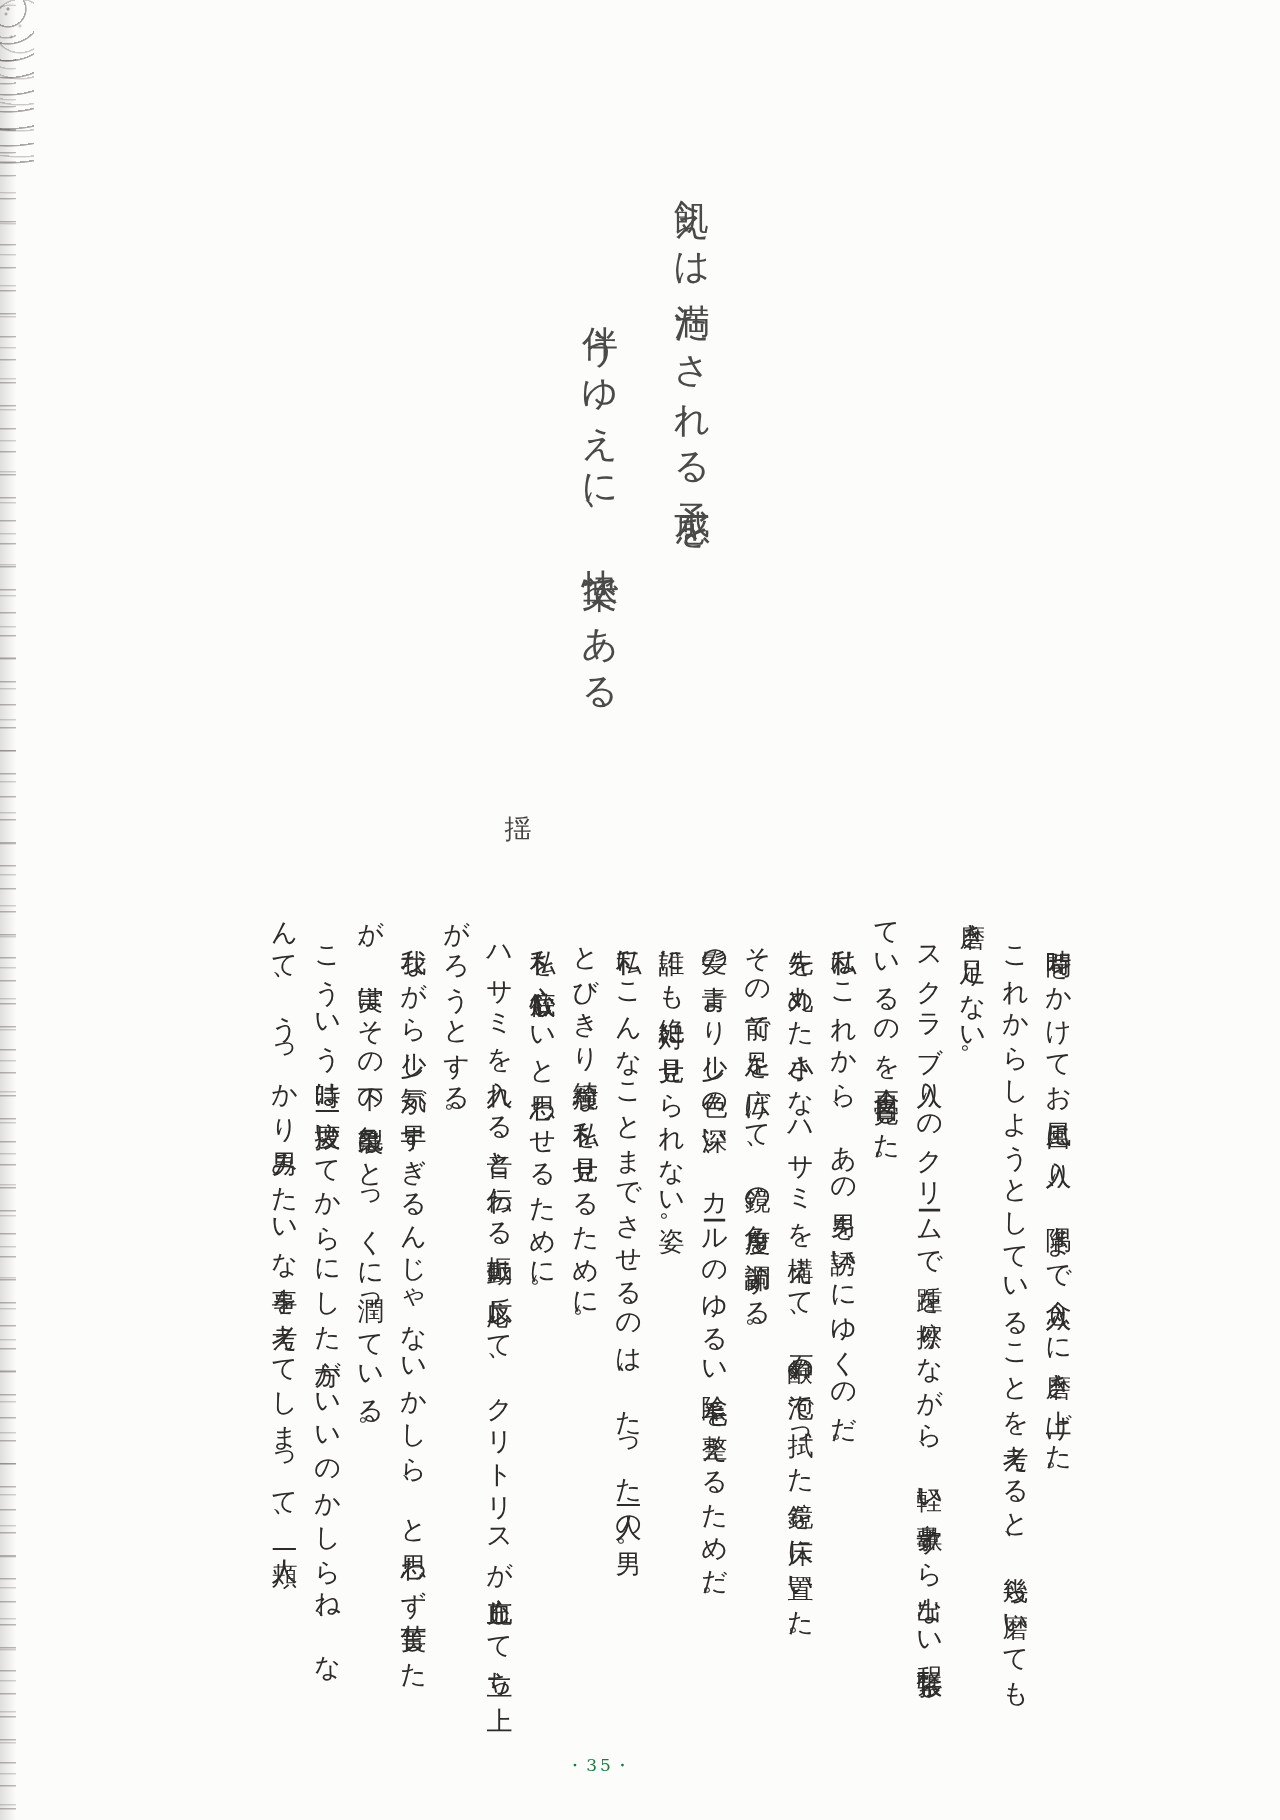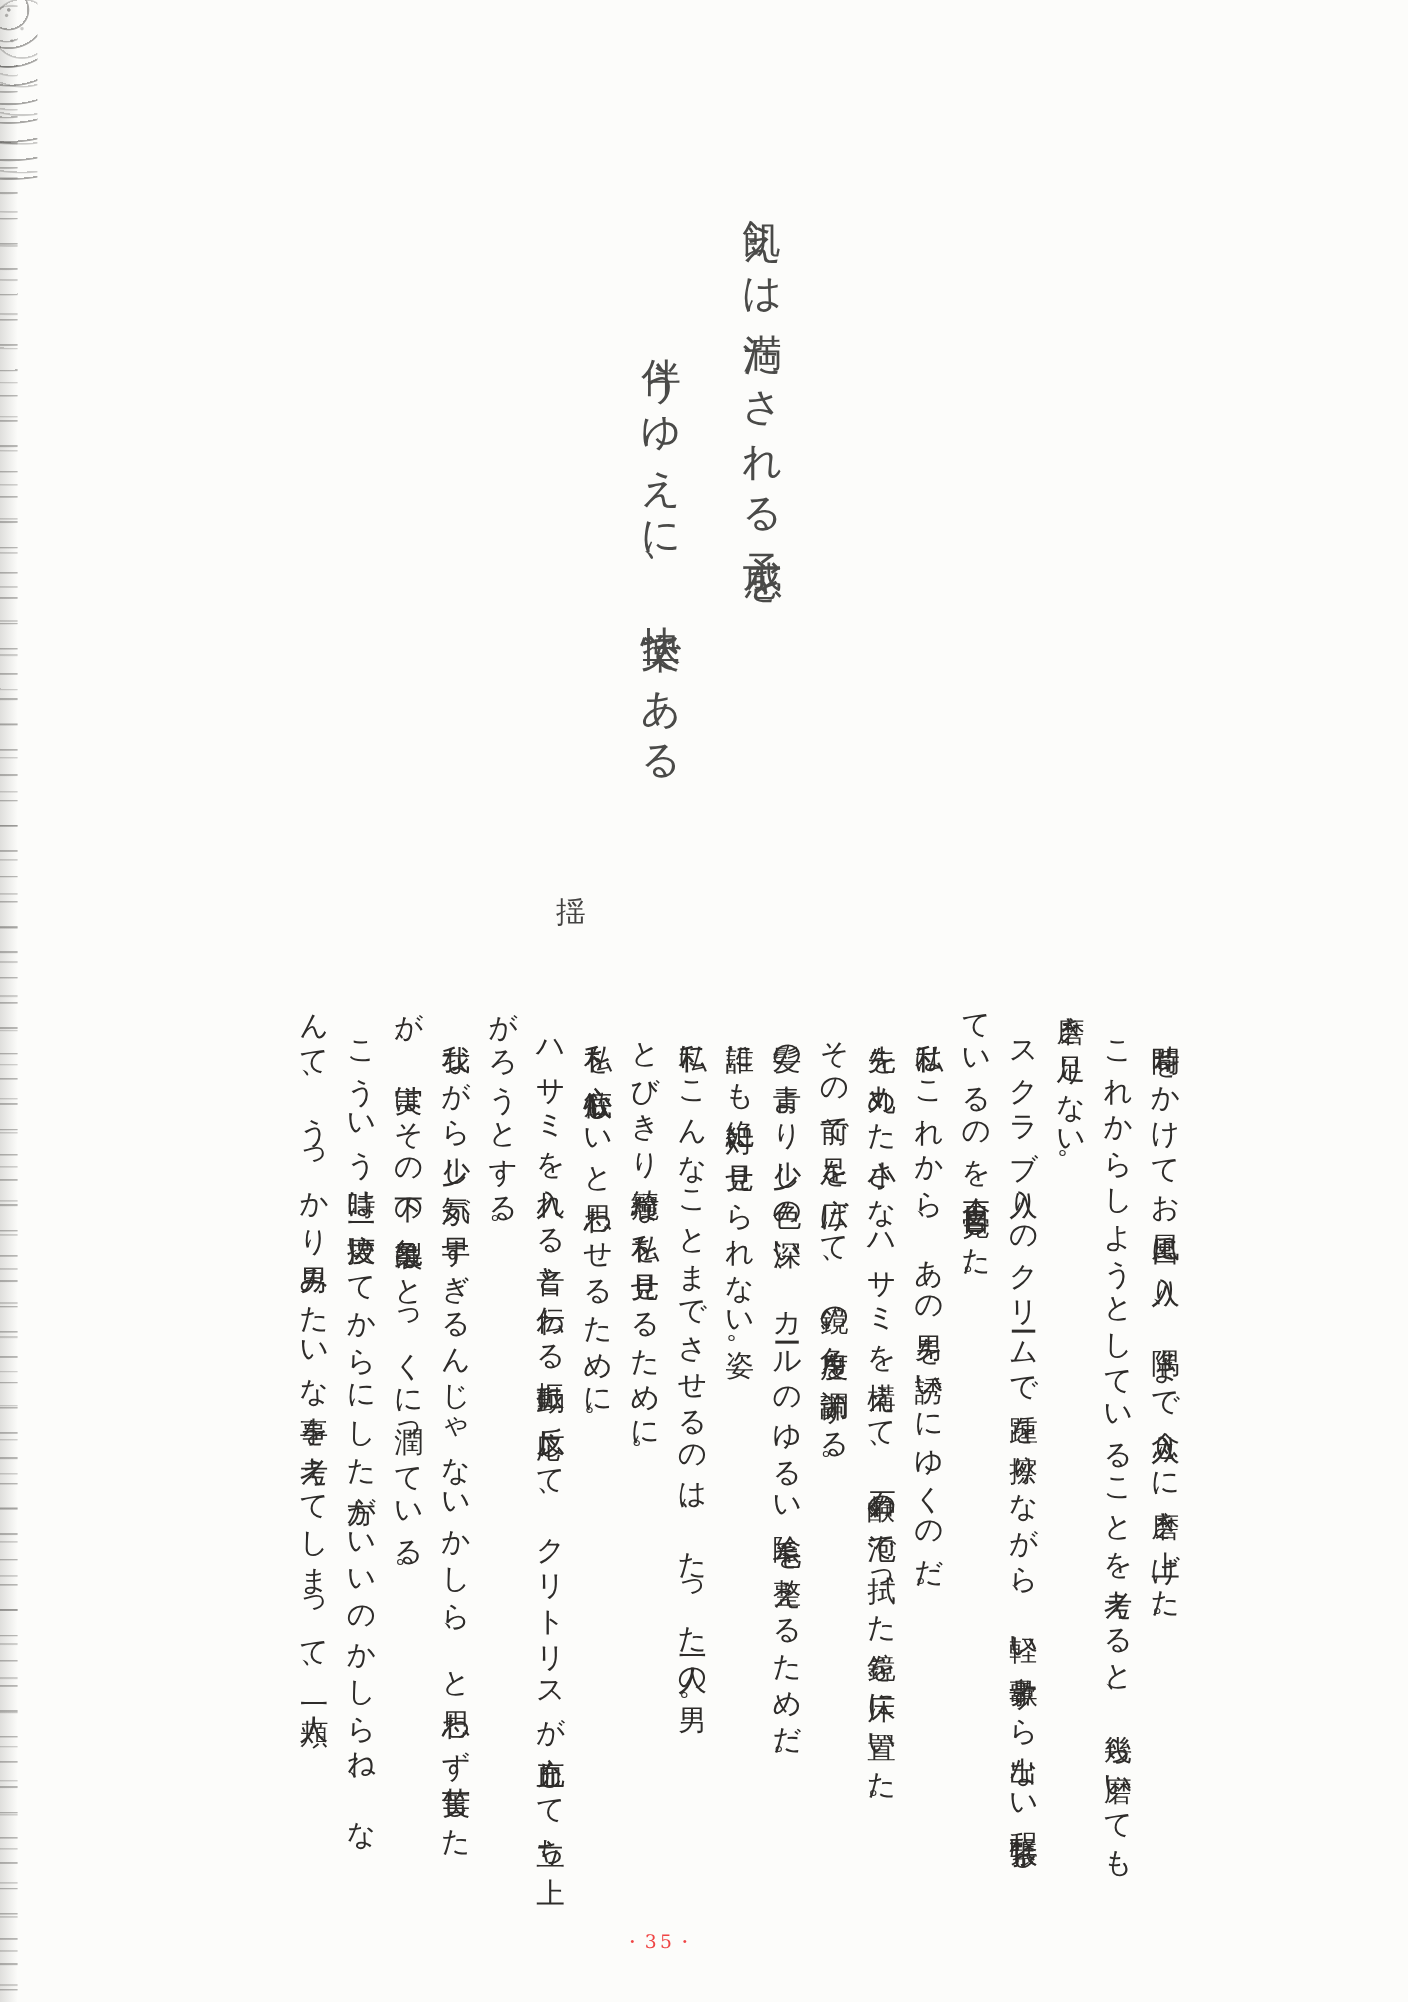--- a/index.html
+++ b/index.html
@@ -82,21 +82,21 @@
 
   
   .page-number {
     position: absolute;
     left: 545px;
     top: 1754px;
     width: 110px;
     text-align: center;
     font-size: 17px;
     letter-spacing: 3px;
-    color: #ef4444;
+    color: #15803d;
     font-family: "DejaVu Serif", "Liberation Serif", serif;
   }
 </style>
 </head>
 <body>
 
 <div class="page">
 
   <div class="edge-left"></div>
   <div class="corner-speckle"></div>

